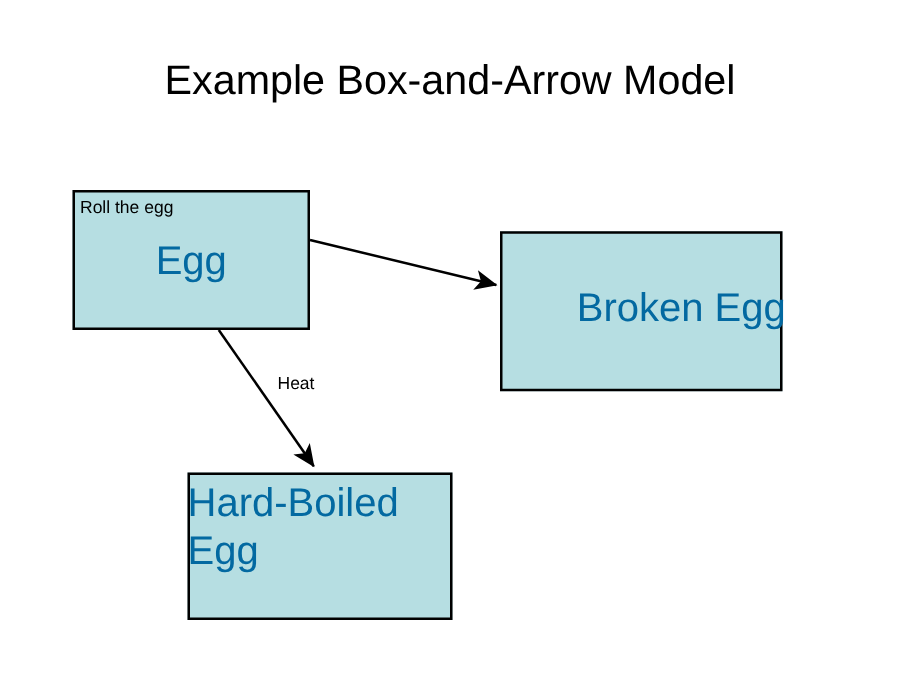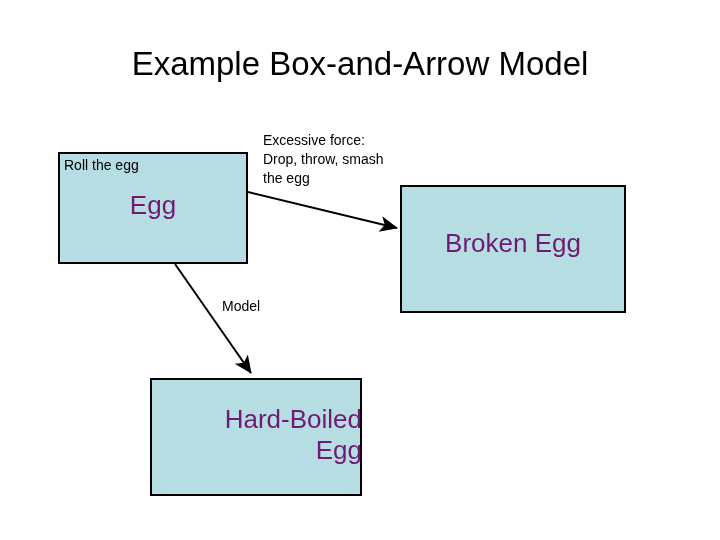--- a/index.html
+++ b/index.html
@@ -47,43 +47,44 @@
     height: 128px;
   }
   #hard-boiled-box {
     left: 150px;
     top: 378px;
     width: 212px;
     height: 118px;
   }
   .box-title-lg {
     position: absolute;
-    font-size: 26px;
+    font-size: 32px;
     line-height: 1.18;
-    color: #701a75;
+    color: #0369a1;
     white-space: pre-line;
   }
   #egg-label {
     left: 58px;
     top: 190px;
     width: 190px;
     text-align: center;
     text-indent: 0;
   }
   #broken-egg-label {
     left: 400px;
     top: 228px;
     width: 226px;
     text-align: center;
+    padding-left: 32px;
   }
   #hard-boiled-label {
     left: 150px;
-    top: 404px;
+    top: 384px;
     width: 212px;
-    text-align: right;
+    text-align: left;
   }
   .small-label {
     position: absolute;
     font-size: 14px;
     line-height: 1.35;
     color: #000000;
     white-space: pre-line;
   }
   #spin-label {
     left: 64px;
@@ -127,24 +128,21 @@
   <div class="small-label" id="spin-label">Roll the egg</div>
   <div class="box-title-lg" id="egg-label">Egg</div>
 
   <div class="box" id="broken-egg-box"></div>
   <div class="box-title-lg" id="broken-egg-label">Broken Egg</div>
 
   <div class="box" id="hard-boiled-box"></div>
   <div class="box-title-lg" id="hard-boiled-label">Hard-Boiled
 Egg</div>
 
-  <div class="small-label" id="force-label">Excessive force:
-Drop, throw, smash
-the egg</div>
-  <div class="small-label" id="heat-label">Model</div>
+  <div class="small-label" id="heat-label">Heat</div>
 
   <svg id="arrows" viewBox="0 0 720 540">
     <defs>
       <marker id="ah" markerWidth="10" markerHeight="10" refX="8.5" refY="4" orient="auto" markerUnits="strokeWidth">
         <path d="M0,0 L9,4 L0,8 L2.2,4 Z" fill="#000000"></path>
       </marker>
     </defs>
     <line x1="248" y1="192" x2="397" y2="228" stroke="#000000" stroke-width="2" marker-end="url(#ah)"></line>
     <line x1="175" y1="264" x2="251" y2="373" stroke="#000000" stroke-width="2" marker-end="url(#ah)"></line>
   </svg>

